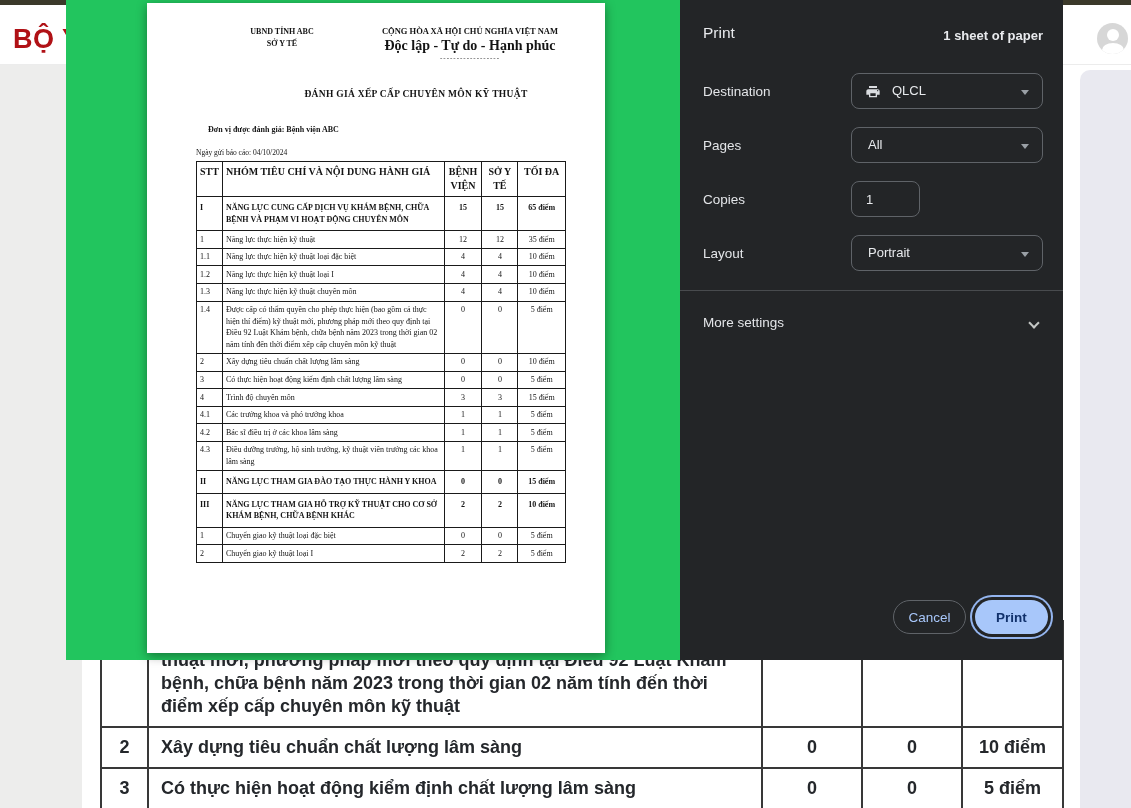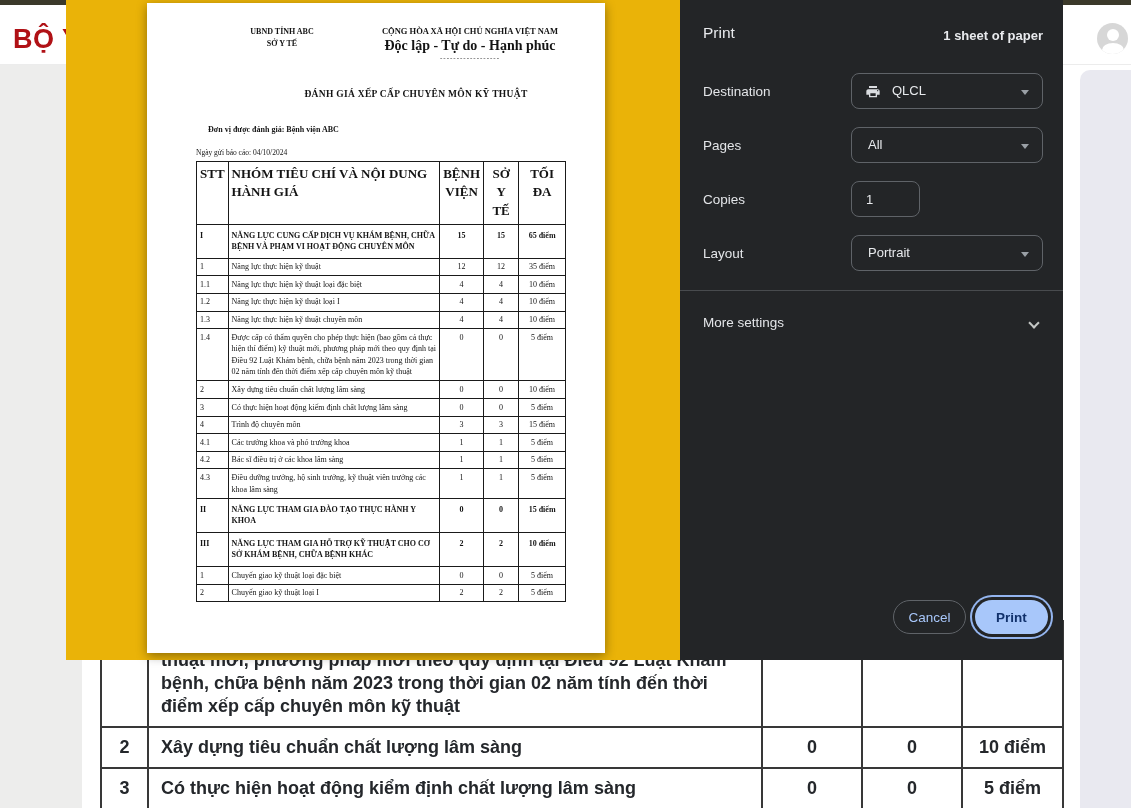--- a/index.html
+++ b/index.html
@@ -30,41 +30,41 @@
     font-size:18px; color:#24272b; background:#fff; }
   .bg-table td { border:2px solid #383838; vertical-align:middle;font-weight:bold; }
   .bg-table .c-stt  { width:47px;  text-align:center; }
   .bg-table .c-desc { width:614px; text-align:left; padding:8px 12px; line-height:23px; }
   .bg-table .c-v    { width:100px; text-align:center; }
   .bg-table .c-max  { width:101px; text-align:center; }
   .bg-table tr.partial td { height:106px; vertical-align:bottom; }
   .bg-table tr.normal td { height:40px; }
 
   
-  #modal { left:66px; top:0; width:997px; height:660px; background:#eab308; z-index:5; }
+  #modal { left:66px; top:0; width:997px; height:660px; background:#22c55e; z-index:5; }
 
   
   .sheet { left:81px; top:3px; width:458px; height:650px; background:#fff;
     box-shadow:0 3px 10px rgba(0,0,0,.4); color:#141414;
     font-family:"Liberation Serif", serif; }
   .org-left { left:60px; top:23px; width:150px; text-align:center;
     font-weight:bold; font-size:8px; line-height:12px; }
   .national { left:188px; top:23px; width:270px; text-align:center; font-weight:bold; }
   .national .l1 { font-size:8.5px; }
   .national .l2 { font-size:14px; margin-top:2px; }
   .national .dash { font-size:7px; font-weight:normal; letter-spacing:1px; color:#222; }
   .doc-title { left:0; top:86px; width:538px; text-align:center;
     font-weight:bold; font-size:9.5px; letter-spacing:.3px; }
   .doc-unit { left:49px; top:122px; font-weight:bold; font-size:8px;margin-left:12px; }
   .doc-date { left:49px; top:145px; font-size:7.5px; }
   .doc-table { left:49px; top:158px; width:370px; border-collapse:collapse;
     font-size:8px; line-height:1.45; }
   .doc-table th, .doc-table td { border:1px solid #1a1a1a; padding:2.5px 3px;
     vertical-align:top; }
-  .doc-table th { text-align:center; font-size:13px; }
+  .doc-table th { text-align:center; font-size:10px; }
   .doc-table .t-stt { width:24px; }
   .doc-table .t-desc { width:224px; text-align:left; }
   .doc-table .t-bv { width:38px; text-align:center; }
   .doc-table .t-syt { width:36px; text-align:center; }
   .doc-table .t-max { width:48px; text-align:center; }
   .doc-table tr.bold td { font-weight:bold; padding-top:5px; padding-bottom:5px; }
 
   
   .panel { left:614px; top:0; width:383px; height:660px; background:#232527;
     color:#e8eaed; }

